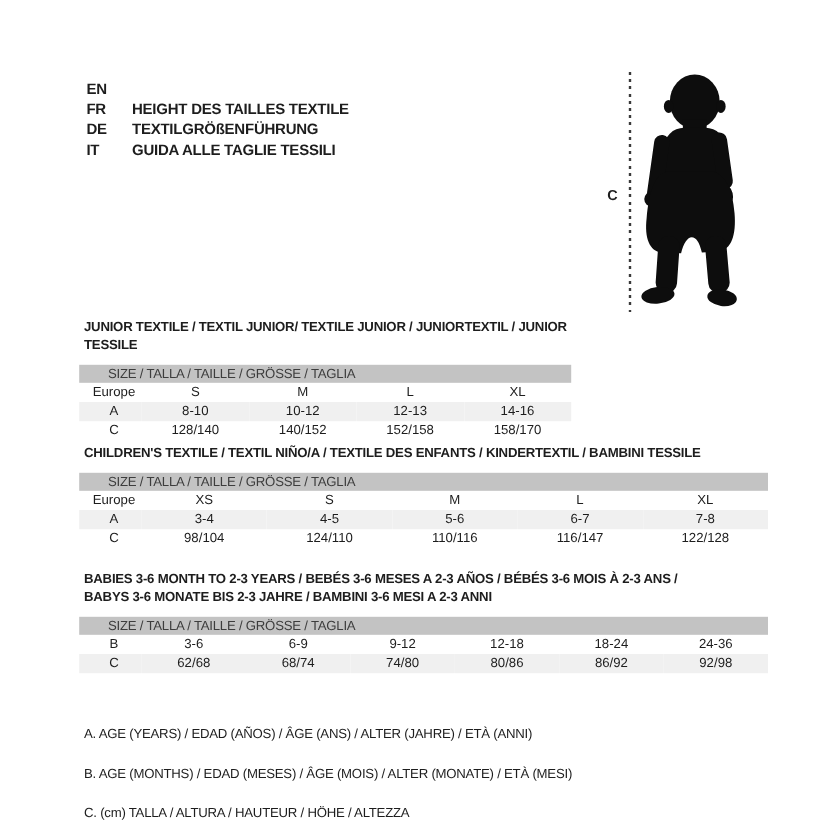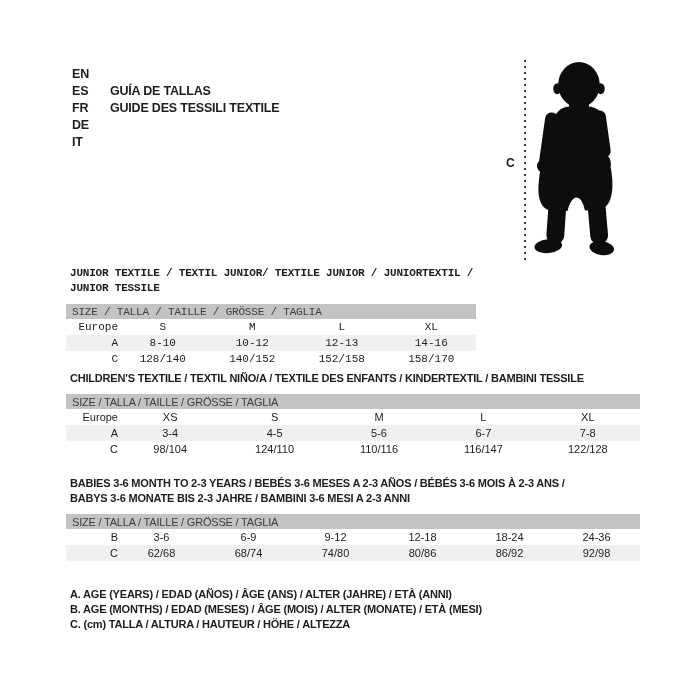--- a/index.html
+++ b/index.html
@@ -19,60 +19,58 @@
   .lang-code{width:38px;}
 
   
   .measure-line{position:absolute;left:524px;top:60px;width:2px;height:200px;
     background:repeating-linear-gradient(to bottom,#3a3a3a 0 2.5px,transparent 2.5px 6px);}
   .measure-label{position:absolute;left:506px;top:156px;font-size:12px;font-weight:600;}
   svg.baby{position:absolute;left:533px;top:60px;color:var(--silhouette);}
 
   
   .section{position:absolute;left:66px;}
-  #section-0{top:266px;width:410px;font-family:Liberation Mono, monospace;}
+  #section-0{top:266px;width:410px;}
   #section-1{top:371px;width:574px;}
   #section-2{top:476px;width:574px;}
   .section-title{font-size:11px;font-weight:bold;line-height:15px;margin:0 0 8px 4px;
     letter-spacing:-0.2px;white-space:pre-line;}
 
   table{width:100%;border-collapse:collapse;table-layout:fixed;font-size:11px;color:var(--text);}
   col.label-col{width:52px;}
-  tr.size-bar td{background:var(--table-header-bg);height:15px;padding:1px 0 1px 6px;
+  tr.size-bar td{background:var(--table-header-bg);height:15px;padding:1px 0 1px 24px;
     text-align:left;color:#3d3d3d;font-size:11px;letter-spacing:-0.2px;}
   tbody td{height:16px;text-align:center;padding:0;line-height:16px;}
-  tbody td.row-label{text-align:right;padding-left:6px;margin-top:12px;}
+  tbody td.row-label{text-align:center;padding-left:6px;margin-top:12px;}
   tbody tr:nth-child(even){background:var(--row-alt-bg);}
 
   
   .footnotes{position:absolute;left:70px;top:587px;}
-  .footnote{font-size:11px;font-weight:bold;line-height:15px;letter-spacing:-0.2px;}
+  .footnote{font-size:11px;font-weight:normal;line-height:15px;letter-spacing:-0.2px;margin-top:18px;}
 </style>
 </head>
 <body>
 
 <div class="sheet">
 
   <div class="lang-list">
       <div class="lang-row">
         <span class="lang-code">EN</span>
       </div>
       <div class="lang-row">
-        <span class="lang-code">ES</span>
-        <span class="lang-label">GUÍA DE TALLAS</span>
-      </div>
-      <div class="lang-row">
         <span class="lang-code">FR</span>
-        <span class="lang-label">GUIDE DES TESSILI TEXTILE</span>
+        <span class="lang-label">HEIGHT DES TAILLES TEXTILE</span>
       </div>
       <div class="lang-row">
         <span class="lang-code">DE</span>
+        <span class="lang-label">TEXTILGRÖßENFÜHRUNG</span>
       </div>
       <div class="lang-row">
         <span class="lang-code">IT</span>
+        <span class="lang-label">GUIDA ALLE TAGLIE TESSILI</span>
       </div>
     </div>
 
   <div>
     <div class="measure-line"></div>
     <div class="measure-label">C</div>
     <svg class="baby" viewBox="0 0 84 200" width="84" height="198" aria-hidden="true">
       <g fill="currentColor">
         <ellipse cx="46" cy="25" rx="21" ry="23"></ellipse>
         <ellipse cx="24" cy="29" rx="4" ry="5.5"></ellipse>

